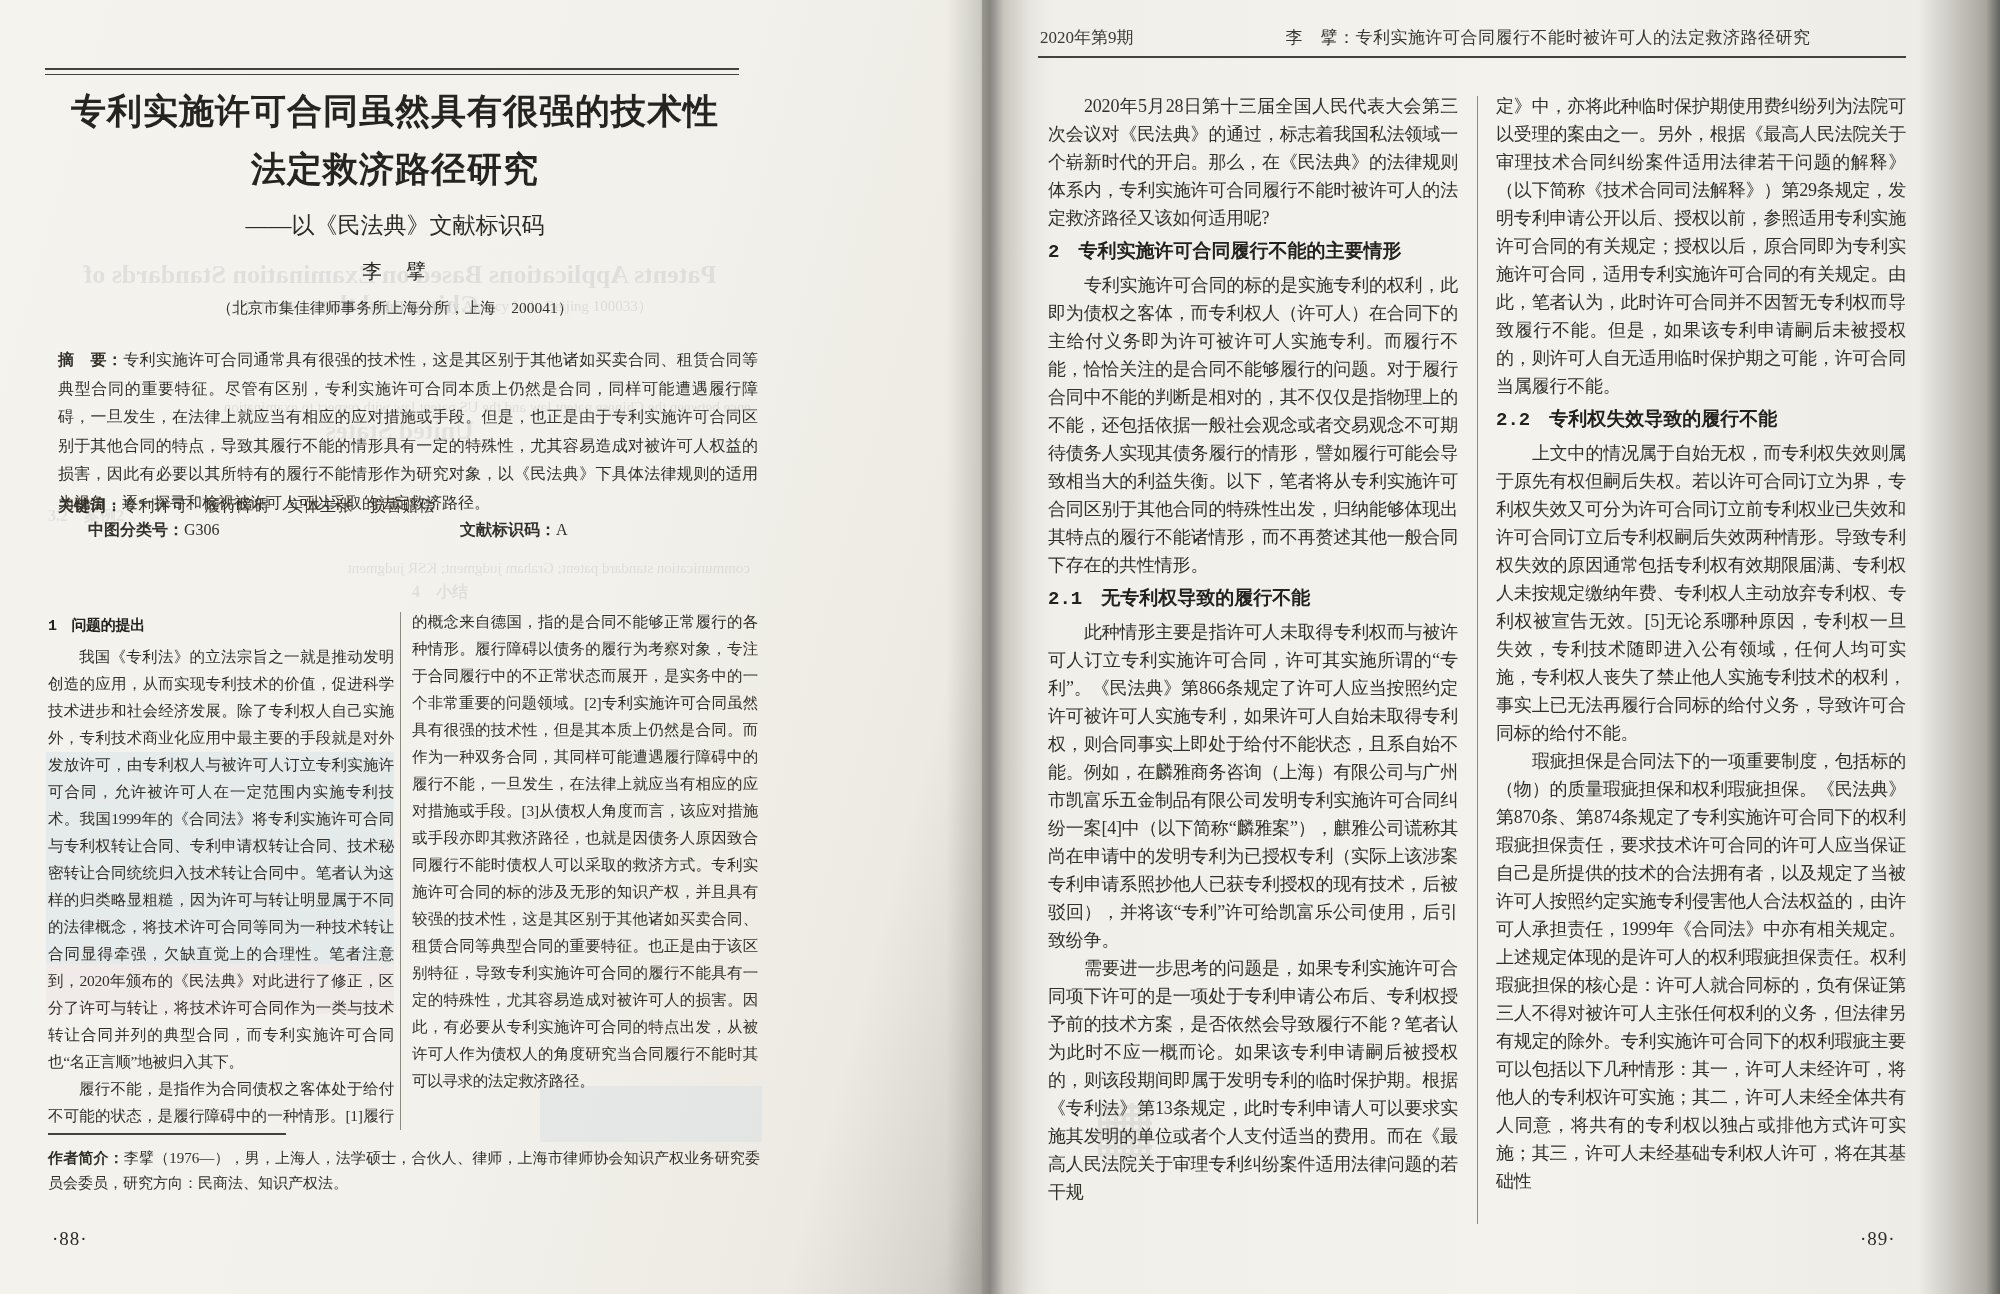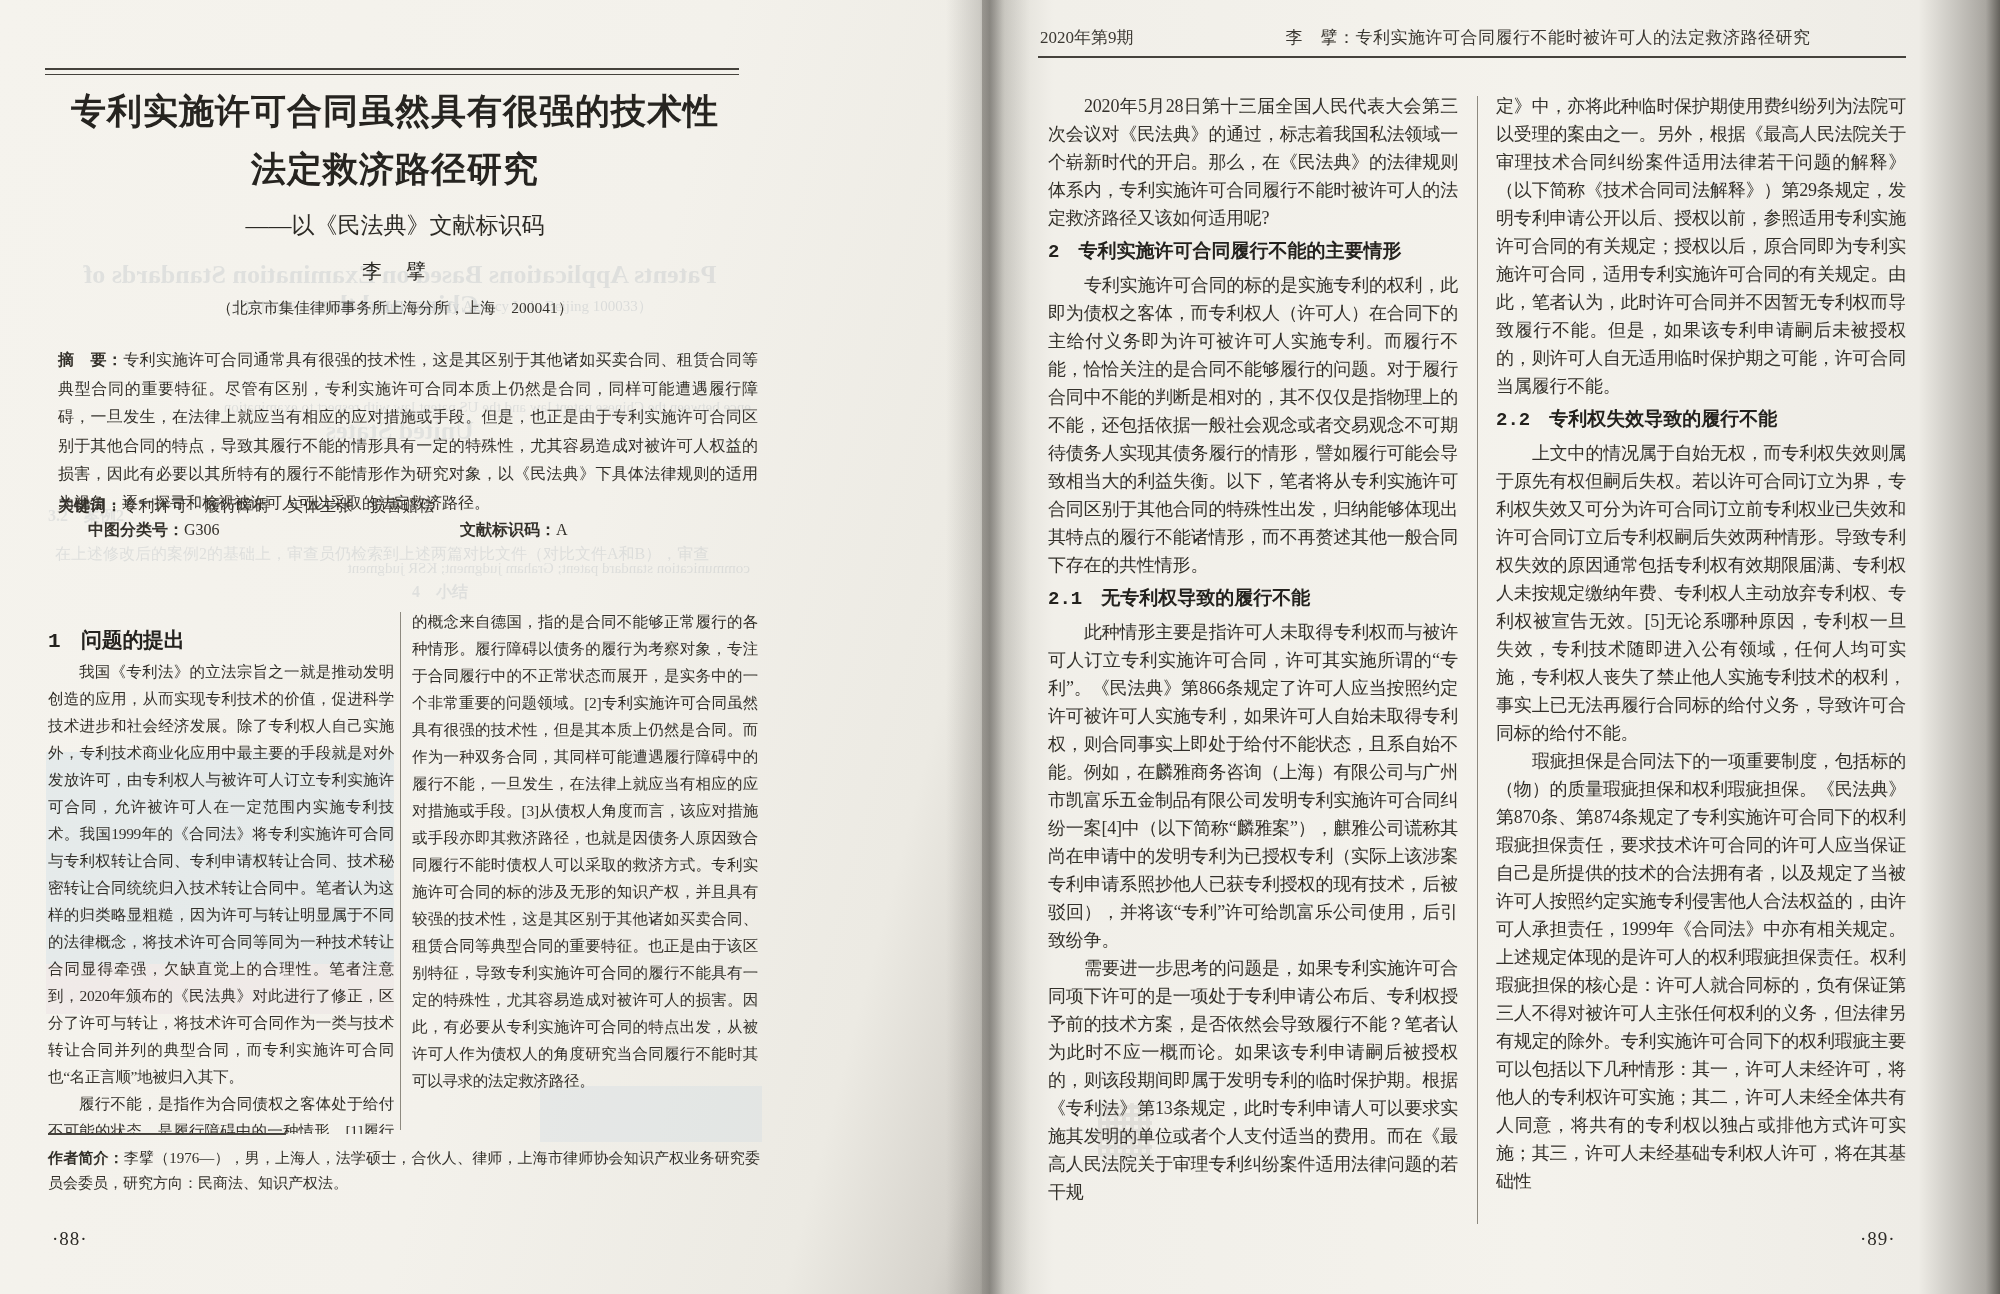--- a/index.html
+++ b/index.html
@@ -46,21 +46,21 @@
   #lp-col1{left:48px;} #lp-col2{left:412px;}
   #lp-divider{position:absolute;left:400px;top:612px;width:1px;height:518px;background:#8d897f;}
   .rp-col{width:410px;top:92px;height:1142px;font-size:18px;line-height:28px;letter-spacing:-0.2px;}
   #rp-col1{left:1048px;} #rp-col2{left:1496px;}
   #rp-divider{position:absolute;left:1477px;top:96px;width:1px;height:1128px;background:#8d897f;}
   .blk{margin:0;}
   .blk.p{text-indent:2em;}
   .blk.pc{text-indent:0;}
   .blk.h1,.blk.h2{font-family:Liberation Mono, monospace;font-weight:bold;
                   text-indent:0;color:#24221e;}
-  .lp-col .blk.h1{font-size:21px;margin:20px 0 3px;}
+  .lp-col .blk.h1{font-size:15px;margin:5px 0 3px;}
   .rp-col .blk.h1,.rp-col .blk.h2{font-size:19px;margin:6px 0 5px;letter-spacing:0;}
   
   .rp-header{position:absolute;left:1040px;top:26px;width:866px;font-size:17px;color:#3a3731;}
   .rp-issue{position:absolute;left:0;top:0;}
   .rp-running{position:absolute;left:150px;top:0;width:716px;text-align:center;letter-spacing:.5px;}
   .rp-rule{position:absolute;left:1038px;top:56px;width:868px;height:2px;background:#45423c;}
   
   .fn-rule{position:absolute;left:48px;top:1133px;width:238px;height:2px;background:#45423c;}
   .footnote{position:absolute;left:48px;top:1146px;width:712px;font-size:15px;line-height:25px;
             text-align:justify;color:#33302a;}
@@ -90,21 +90,20 @@
 
 <div id="canvas">
 
   <div id="left-page" class="page">
 
     <div class="ghost mirror bt0">Patents Applications Based on Examination Standards of China and the</div>
     <div class="ghost mirror bt1">United States</div>
     <div class="ghost bt2">（Beijing Sanyou Intellectual Property Agency Ltd., Beijing 100033）</div>
     <div class="ghost mirror bt3">ence between the Chinese patent law and the US patent law with respect to examination</div>
     <div class="ghost mirror bt4">communication standard patent; Graham judgment; KSR judgment</div>
-    <div class="ghost bt5">在上述修改后的案例2的基础上，审查员仍检索到上述两篇对比文件（对比文件A和B），审查</div>
     <div class="ghost bt6">4　小结</div>
     <div class="ghost bt7">3.2　案例2</div>
     <div class="tint tint1"></div>
     <div class="tint tint2"></div>
     <div class="tint tint3"></div>
 
     <div class="lp-rule"></div>
 
     <div id="title1" class="title">专利实施许可合同虽然具有很强的技术性</div>
     <div id="title2" class="title">法定救济路径研究</div>

